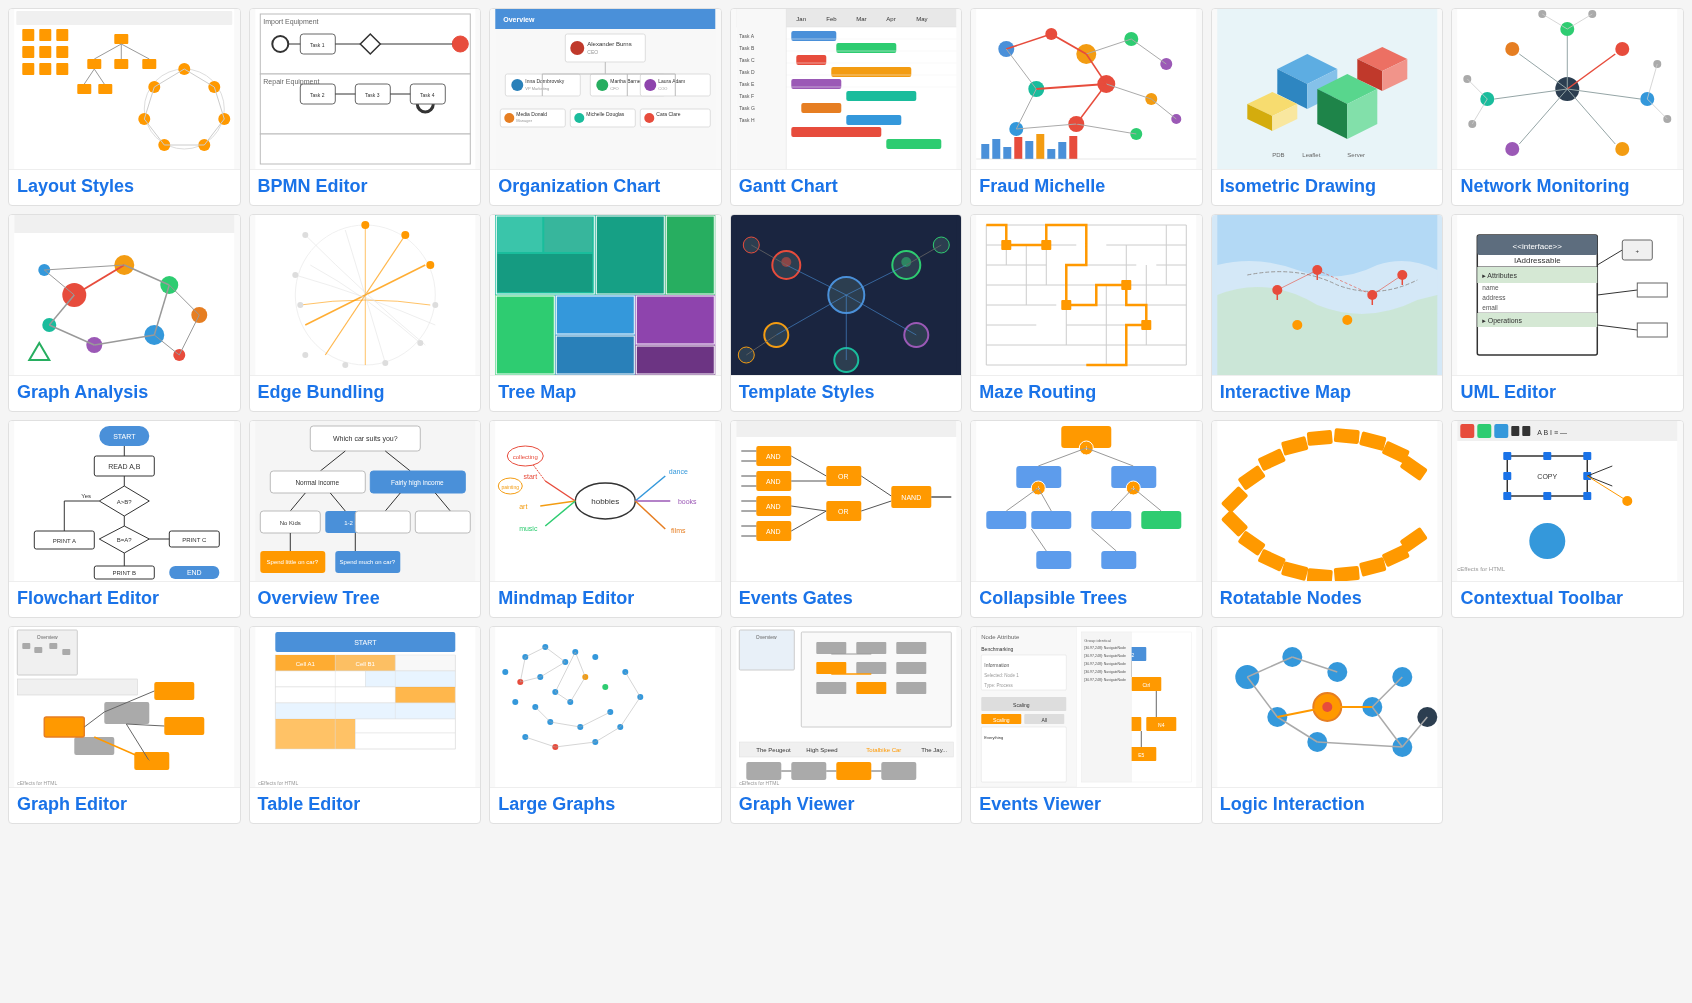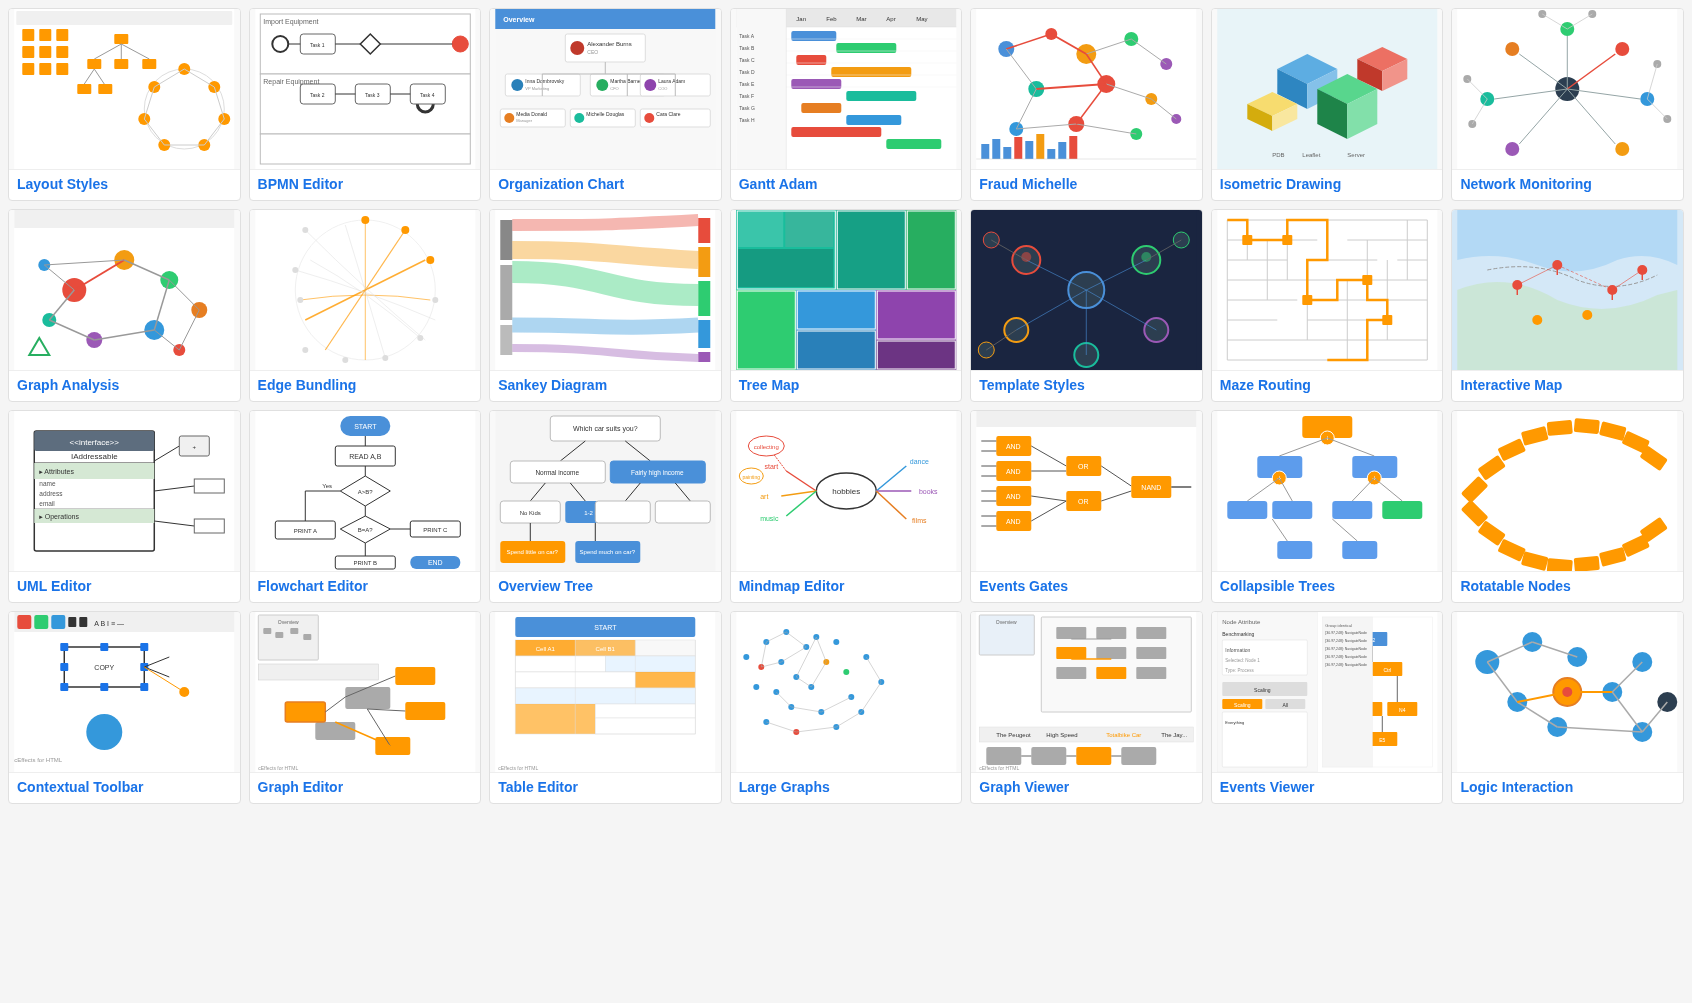--- a/index.html
+++ b/index.html
@@ -26,21 +26,21 @@
       height: 160px;
       overflow: hidden;
       background: #f9f9f9;
       display: flex;
       align-items: flex-end;
       justify-content: center;
       position: relative;
     }
     .card-label {
       padding: 6px 8px 8px;
-      font-size: 14px;
+      font-size: 18px;
       font-weight: bold;
       color: #1a73e8;
       border-top: 1px solid #eee;
     }
 
     
     .preview-svg {
       width: 100%;
       height: 100%;
     }
@@ -222,21 +222,21 @@
         <text x="3" y="29" font-size="5" fill="#555">Task A</text>
         <text x="3" y="41" font-size="5" fill="#555">Task B</text>
         <text x="3" y="53" font-size="5" fill="#555">Task C</text>
         <text x="3" y="65" font-size="5" fill="#555">Task D</text>
         <text x="3" y="77" font-size="5" fill="#555">Task E</text>
         <text x="3" y="89" font-size="5" fill="#555">Task F</text>
         <text x="3" y="101" font-size="5" fill="#555">Task G</text>
         <text x="3" y="113" font-size="5" fill="#555">Task H</text>
       </svg>
     </div>
-    <div class="card-label">Gantt Adam</div>
+    <div class="card-label">Gantt Chart</div>
   </div>
 
   <div class="card">
     <div class="card-preview">
       <svg class="preview-svg" viewBox="0 0 220 160" xmlns="http://www.w3.org/2000/svg">
         <rect width="220" height="160" fill="#fff"></rect>
 
         <circle cx="30" cy="40" r="8" fill="#4a90d9"></circle>
         <circle cx="75" cy="25" r="6" fill="#e74c3c"></circle>
         <circle cx="110" cy="45" r="10" fill="#f39c12"></circle>
@@ -411,44 +411,20 @@
         <circle cx="45" cy="90" r="3" fill="#ddd"></circle>
         <circle cx="50" cy="20" r="3" fill="#ddd"></circle>
 
         <circle cx="280" cy="80" r="30" fill="none" stroke="#f90" stroke-width="1" stroke-dasharray="3,2"></circle>
         <circle cx="310" cy="80" r="3" fill="#f90"></circle>
       </svg>
     </div>
     <div class="card-label">Edge Bundling</div>
   </div>
 
-  <div class="card">
-    <div class="card-preview">
-      <svg class="preview-svg" viewBox="0 0 220 160" xmlns="http://www.w3.org/2000/svg">
-        <rect width="220" height="160" fill="#fff"></rect>
-
-        <rect x="5" y="10" width="12" height="40" fill="#888"></rect>
-        <rect x="5" y="55" width="12" height="55" fill="#aaa"></rect>
-        <rect x="5" y="115" width="12" height="30" fill="#bbb"></rect>
-
-        <rect x="203" y="8" width="12" height="25" fill="#e74c3c"></rect>
-        <rect x="203" y="37" width="12" height="30" fill="#f39c12"></rect>
-        <rect x="203" y="71" width="12" height="35" fill="#2ecc71"></rect>
-        <rect x="203" y="110" width="12" height="28" fill="#3498db"></rect>
-        <rect x="203" y="142" width="12" height="10" fill="#9b59b6"></rect>
-
-        <path d="M 17,15 C 110,15 110,15 203,10" stroke="#e74c3c" stroke-width="12" fill="none" opacity="0.4"></path>
-        <path d="M 17,40 C 110,40 110,45 203,50" stroke="#f39c12" stroke-width="18" fill="none" opacity="0.4"></path>
-        <path d="M 17,62 C 110,62 110,85 203,85" stroke="#2ecc71" stroke-width="22" fill="none" opacity="0.4"></path>
-        <path d="M 17,115 C 110,115 110,120 203,115" stroke="#3498db" stroke-width="15" fill="none" opacity="0.4"></path>
-        <path d="M 17,138 C 110,138 110,145 203,148" stroke="#9b59b6" stroke-width="8" fill="none" opacity="0.4"></path>
-      </svg>
-    </div>
-    <div class="card-label">Sankey Diagram</div>
-  </div>
 
   <div class="card">
     <div class="card-preview">
       <svg class="preview-svg" viewBox="0 0 220 160" xmlns="http://www.w3.org/2000/svg">
         <rect width="220" height="160" fill="#fff"></rect>
 
         <rect x="0" y="0" width="100" height="80" fill="#1abc9c"></rect>
         <rect x="100" y="0" width="70" height="80" fill="#16a085"></rect>
         <rect x="170" y="0" width="50" height="80" fill="#27ae60"></rect>
         <rect x="0" y="80" width="60" height="80" fill="#2ecc71"></rect>

